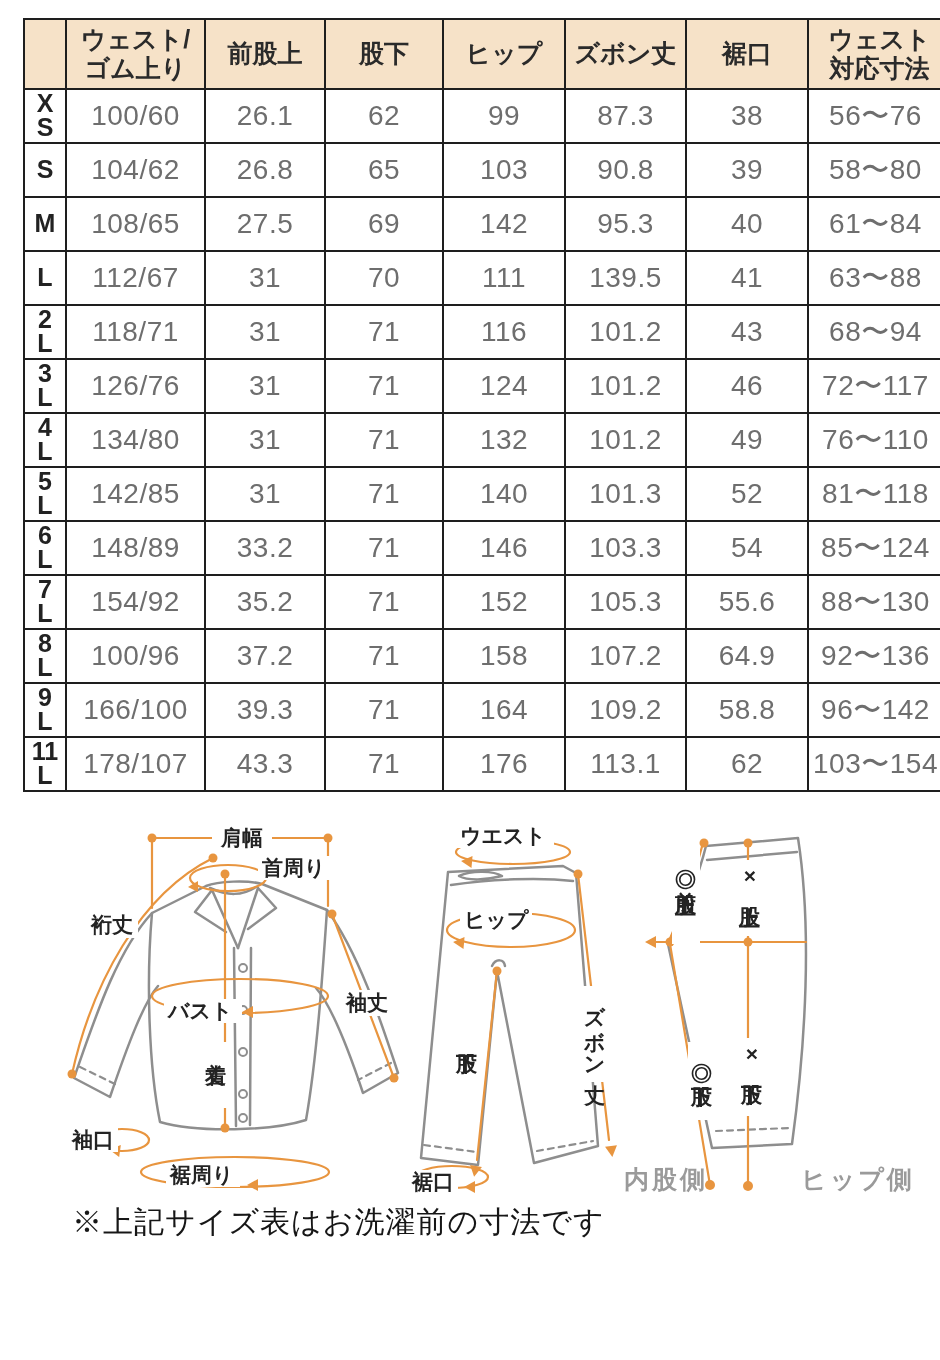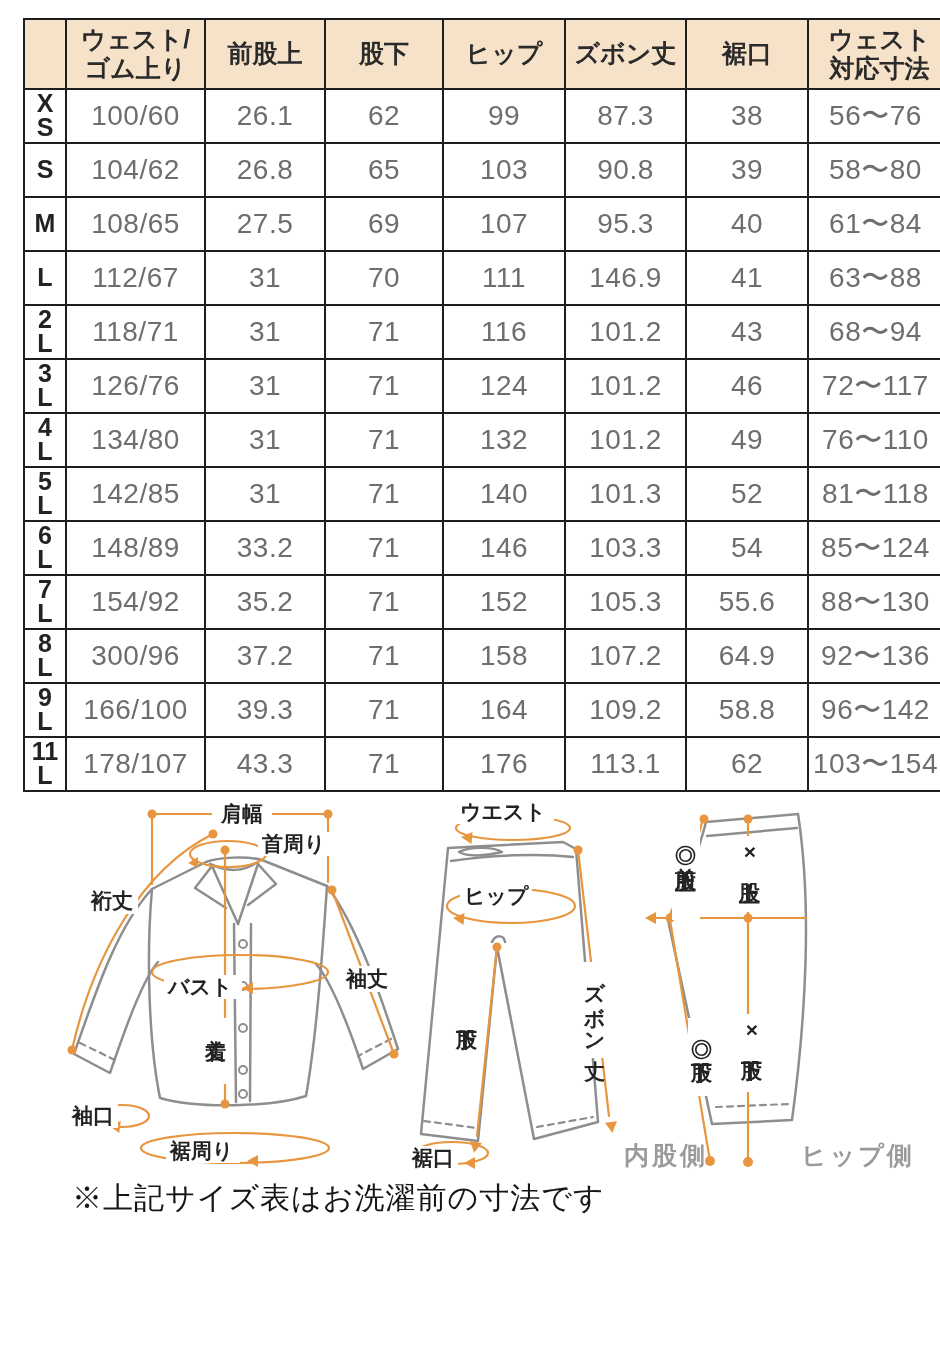--- a/index.html
+++ b/index.html
@@ -19,21 +19,21 @@
     background:#f6e2c8;color:#2a2a2a;
     font-size:25px;font-weight:bold;line-height:1.18;height:68px;
   }
   .size-table thead th:last-child{text-align:center;padding-left:8px;}
   td.size{
     font-size:25px;font-weight:bold;color:#222222;line-height:0.95;padding:2px 0;
   }
   td.val{
     font-size:28px;color:#6e6e6e;height:52px;letter-spacing:0.5px;
   }
-  .diagram-wrap{margin-top:0;}
+  .diagram-wrap{margin-top:24px;}
   .lbl{
     font-family:"Liberation Sans",sans-serif;
     font-size:21px;font-weight:bold;fill:#232323;
   }
   .vlbl{
     font-family:"Liberation Sans",sans-serif;
     font-size:21px;font-weight:bold;fill:#232323;
     writing-mode:vertical-rl;text-orientation:upright;letter-spacing:2px;
   }
   .glbl{
@@ -97,32 +97,32 @@
         <td class="val">103</td>
         <td class="val">90.8</td>
         <td class="val">39</td>
         <td class="val">58〜80</td>
       </tr>
       <tr>
         <td class="size">M</td>
         <td class="val">108/65</td>
         <td class="val">27.5</td>
         <td class="val">69</td>
-        <td class="val">107</td>
+        <td class="val">142</td>
         <td class="val">95.3</td>
         <td class="val">40</td>
         <td class="val">61〜84</td>
       </tr>
       <tr>
         <td class="size">L</td>
         <td class="val">112/67</td>
         <td class="val">31</td>
         <td class="val">70</td>
         <td class="val">111</td>
-        <td class="val">146.9</td>
+        <td class="val">139.5</td>
         <td class="val">41</td>
         <td class="val">63〜88</td>
       </tr>
       <tr>
         <td class="size">2<br>L</td>
         <td class="val">118/71</td>
         <td class="val">31</td>
         <td class="val">71</td>
         <td class="val">116</td>
         <td class="val">101.2</td>
@@ -174,21 +174,21 @@
         <td class="val">154/92</td>
         <td class="val">35.2</td>
         <td class="val">71</td>
         <td class="val">152</td>
         <td class="val">105.3</td>
         <td class="val">55.6</td>
         <td class="val">88〜130</td>
       </tr>
       <tr>
         <td class="size">8<br>L</td>
-        <td class="val">300/96</td>
+        <td class="val">100/96</td>
         <td class="val">37.2</td>
         <td class="val">71</td>
         <td class="val">158</td>
         <td class="val">107.2</td>
         <td class="val">64.9</td>
         <td class="val">92〜136</td>
       </tr>
       <tr>
         <td class="size">9<br>L</td>
         <td class="val">166/100</td>

